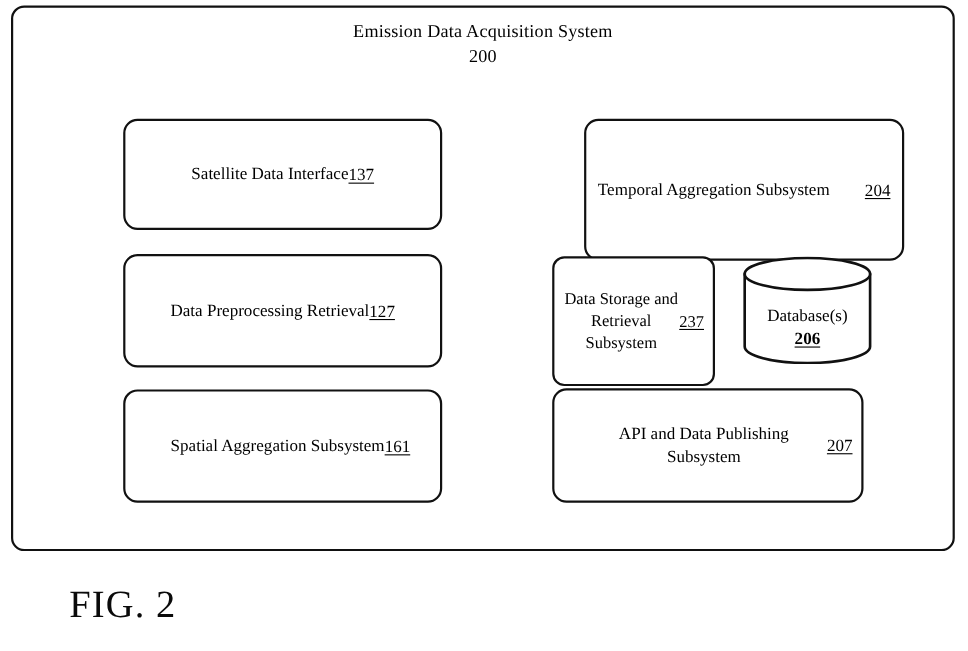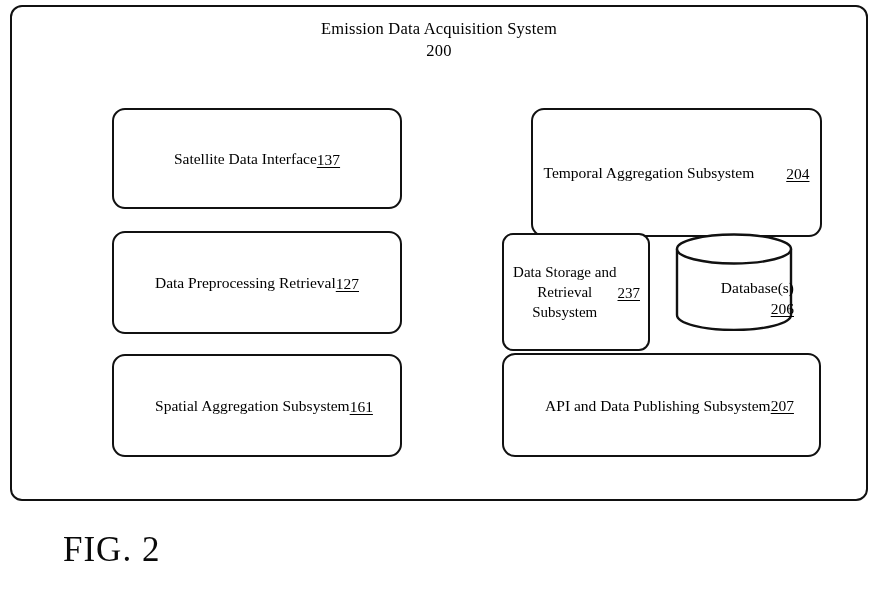--- a/index.html
+++ b/index.html
@@ -74,44 +74,45 @@
   #node-201 { left: 100px; top: 101px; width: 290px; height: 101px; }
   #node-202 { left: 100px; top: 224px; width: 290px; height: 103px; }
   #node-203 { left: 100px; top: 347px; width: 290px; height: 103px; padding-left: 22px; }
 
   
   #node-204 { left: 519px; top: 101px; width: 291px; height: 129px; gap: 32px; }
   #node-205 {
     left: 490px; top: 226px; width: 148px; height: 118px;
     font-size: 15px; line-height: 20px; border-radius: 11px;
   }
-  #node-207 { left: 490px; top: 346px; width: 319px; height: 104px; padding-left: 24px; }
+  #node-207 { left: 490px; top: 346px; width: 283px; height: 104px; padding-left: 24px; }
 
   
   #node-206 {
     position: absolute;
     left: 662px;
     top: 226px;
     width: 120px;
     height: 98px;
   }
   #node-206 svg { display: block; }
   #node-206 .db-text {
     position: absolute;
     left: 0;
     top: 44px;
     width: 100%;
-    text-align: right;
+    text-align: center;
     font-size: 15.5px;
     line-height: 21px;
   }
   #node-206 .node-num {
     display: block;
     text-decoration: underline;
     text-underline-offset: 2px;
+    font-weight: bold;
   }
 
   
   #figure-caption {
     position: absolute;
     left: 63px;
     top: 530px;
     font-family: "Liberation Serif", "DejaVu Serif", serif;
     font-weight: normal;
     font-size: 35px;

